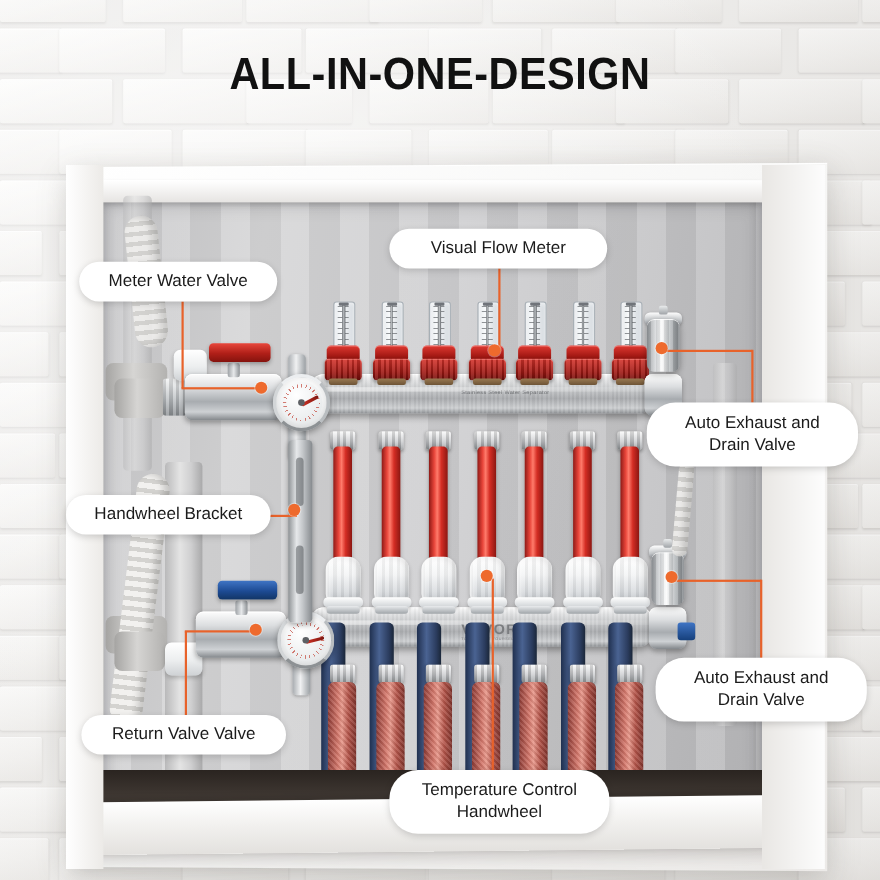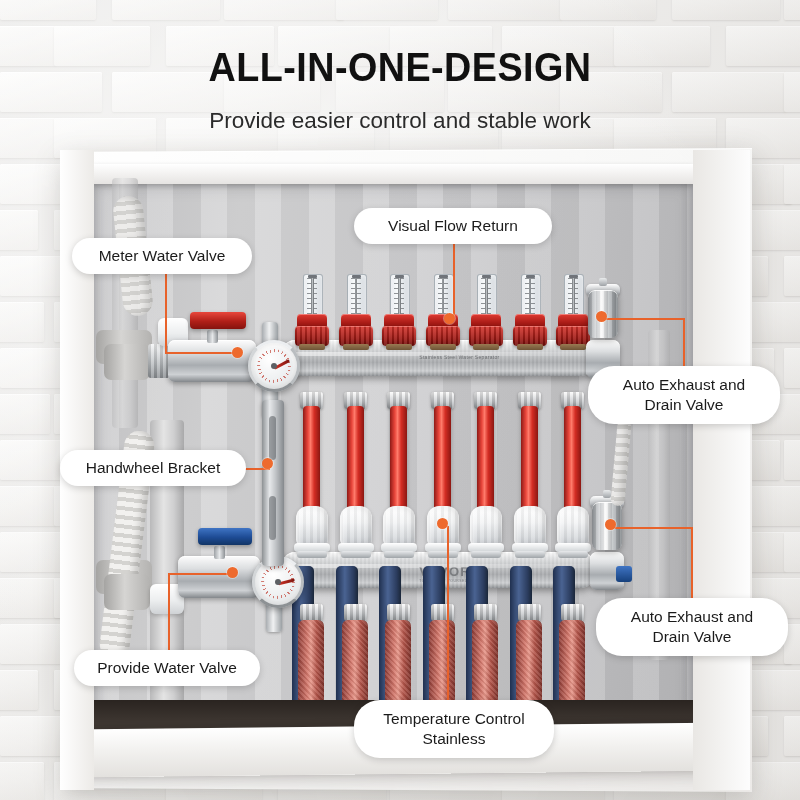--- a/index.html
+++ b/index.html
@@ -600,33 +600,32 @@
   </div>
   <div class="nut" style="left:616px;top:566px;width:16px;height:16px;background:linear-gradient(180deg,#3f74c4,#16407c);"></div>
   <div class="corrhose" style="left:614px;top:420px;height:86px;width:14px;transform:rotate(5deg);opacity:.9;"></div>
 
   <div class="cab-bot-dark"></div>
   <div class="cab-bot-lip"></div>
   <div class="cab-left-edge"></div>
   <div class="cab-right-edge"></div>
 
   <div class="title">ALL-IN-ONE-DESIGN</div>
-  <div class="subtitle">Provide easier control and stable work</div>
 
   <div id="callouts">
       <div class="lead-v" style="left:165px;top:274px;height:79px;"></div>
       <div class="lead-h" style="left:165px;top:352px;width:75px;"></div>
       <div class="dot" style="left:232px;top:347px;"></div>
       <div class="pill" style="left:72px;top:238px;width:180px;height:36px;">
         <div><span>Meter Water Valve</span></div>
       </div>
       <div class="lead-v" style="left:453px;top:244px;height:76px;"></div>
       <div class="dot" style="left:444px;top:313px;"></div>
       <div class="pill" style="left:354px;top:208px;width:198px;height:36px;">
-        <div><span>Visual Flow Return</span></div>
+        <div><span>Visual Flow Meter</span></div>
       </div>
       <div class="lead-h" style="left:606px;top:318px;width:78px;"></div>
       <div class="lead-v" style="left:683px;top:318px;height:48px;"></div>
       <div class="dot" style="left:596px;top:311px;"></div>
       <div class="pill" style="left:588px;top:366px;width:192px;height:58px;">
         <div><span>Auto Exhaust and</span><br><span>Drain Valve</span></div>
       </div>
       <div class="lead-h" style="left:240px;top:468px;width:30px;"></div>
       <div class="dot" style="left:262px;top:458px;"></div>
       <div class="pill" style="left:60px;top:450px;width:186px;height:36px;">
@@ -635,22 +634,22 @@
       <div class="lead-h" style="left:615px;top:527px;width:77px;"></div>
       <div class="lead-v" style="left:691px;top:527px;height:71px;"></div>
       <div class="dot" style="left:605px;top:519px;"></div>
       <div class="pill" style="left:596px;top:598px;width:192px;height:58px;">
         <div><span>Auto Exhaust and</span><br><span>Drain Valve</span></div>
       </div>
       <div class="lead-v" style="left:168px;top:574px;height:76px;"></div>
       <div class="lead-h" style="left:168px;top:573px;width:67px;"></div>
       <div class="dot" style="left:227px;top:567px;"></div>
       <div class="pill" style="left:74px;top:650px;width:186px;height:36px;">
-        <div><span>Provide Water Valve</span></div>
+        <div><span>Return Valve Valve</span></div>
       </div>
       <div class="lead-v" style="left:447px;top:526px;height:174px;"></div>
       <div class="dot" style="left:437px;top:518px;"></div>
       <div class="pill" style="left:354px;top:700px;width:200px;height:58px;">
-        <div><span>Temperature Control</span><br><span>Stainless</span></div>
+        <div><span>Temperature Control</span><br><span>Handwheel</span></div>
       </div>
     </div>
 
 </div>
 
 </body></html>

